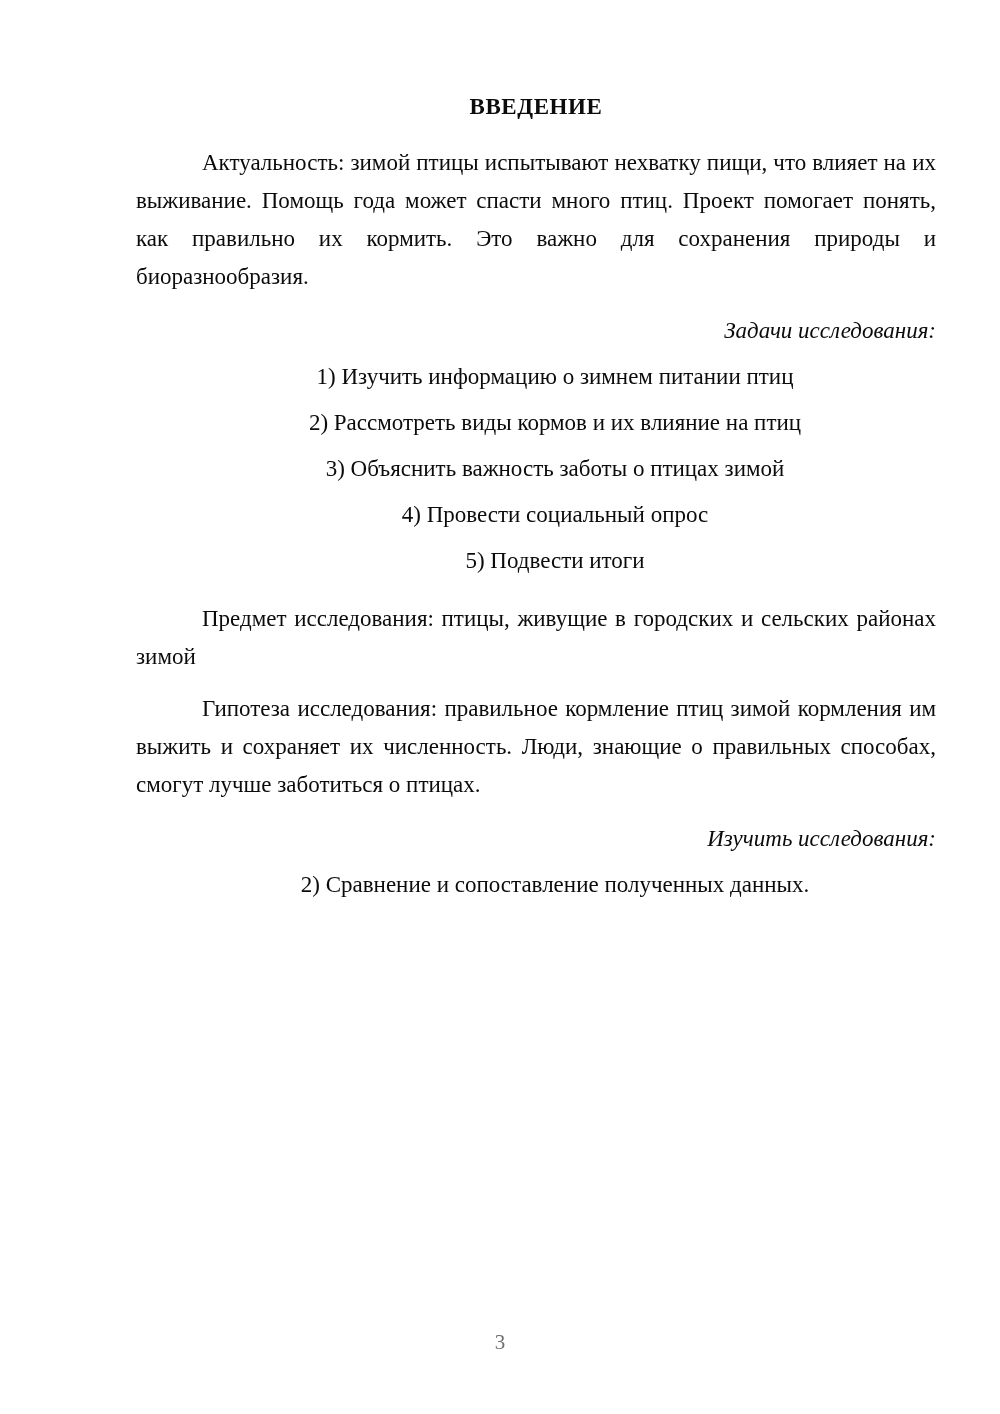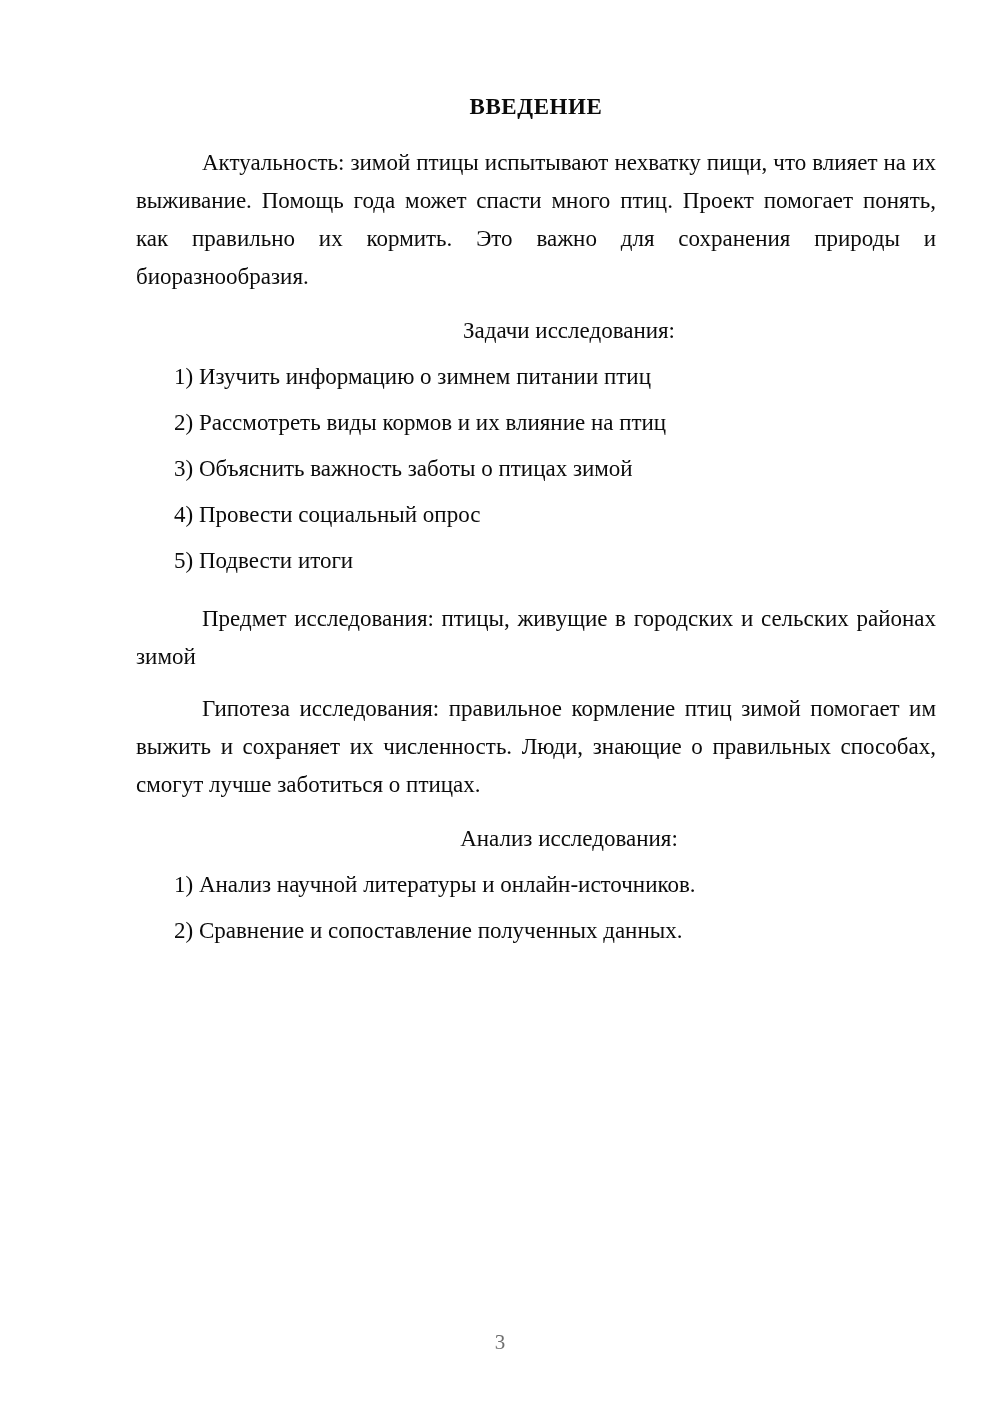--- a/index.html
+++ b/index.html
@@ -42,31 +42,32 @@
     text-indent: 66px;
     margin: 0;
     padding-top: 14px;
     hyphens: none;
   }
   .para.first-para {
     padding-top: 22px;
   }
   
   .para.no-justify {
-    text-align: center;
+    text-align: right;
+    font-style: italic;
   }
   .list-block {
     margin: 0;
     padding: 0;
     list-style: none;
   }
   .list-item {
     font-size: 23px;
     line-height: 38px;
-    text-align: left;
+    text-align: center;
     margin: 0;
     padding-top: 8px;
     padding-left: 38px;
   }
   .section-head {
     text-indent: 66px;
     padding-top: 16px;
   }
   .spacer-sm { height: 6px; }
   .page-number {
@@ -101,26 +102,25 @@
       <li class="list-item">3) Объяснить важность заботы о птицах зимой</li>
       <li class="list-item">4) Провести социальный опрос</li>
       <li class="list-item">5) Подвести итоги</li>
     </ul>
 
     <div class="spacer-sm"></div>
 
 
     <p class="para">Предмет исследования: птицы, живущие в городских и сельских районах зимой</p>
 
-    <p class="para">Гипотеза исследования: правильное кормление птиц зимой помогает им выжить и сохраняет их численность. Люди, знающие о правильных способах, смогут лучше заботиться о птицах.</p>
+    <p class="para">Гипотеза исследования: правильное кормление птиц зимой кормления им выжить и сохраняет их численность. Люди, знающие о правильных способах, смогут лучше заботиться о птицах.</p>
 
-    <p class="para no-justify section-head">Анализ исследования:</p>
+    <p class="para no-justify section-head">Изучить исследования:</p>
 
     <ul class="list-block">
-      <li class="list-item">1) Анализ научной литературы и онлайн-источников.</li>
       <li class="list-item">2) Сравнение и сопоставление полученных данных.</li>
     </ul>
 
   </div>
 
   <div class="page-number">3</div>
 
 </div>
 
 </body></html>

